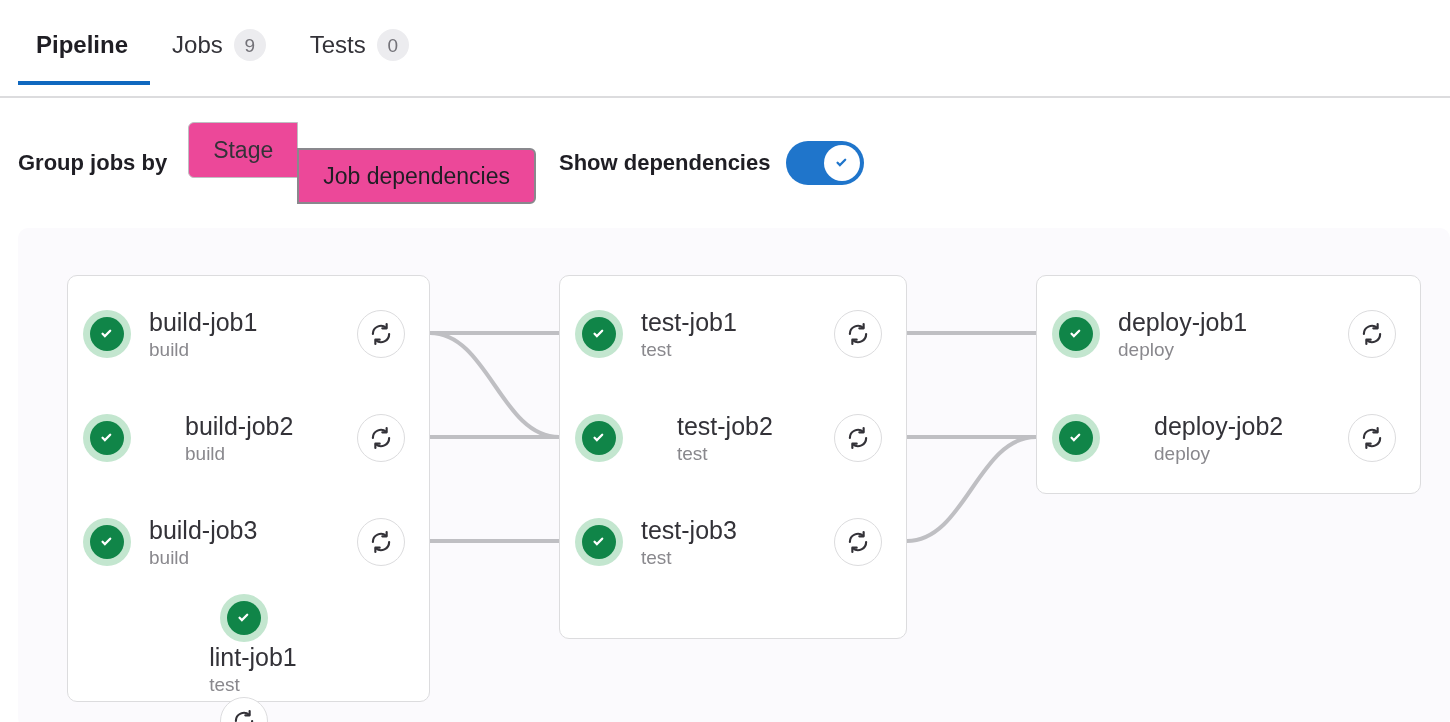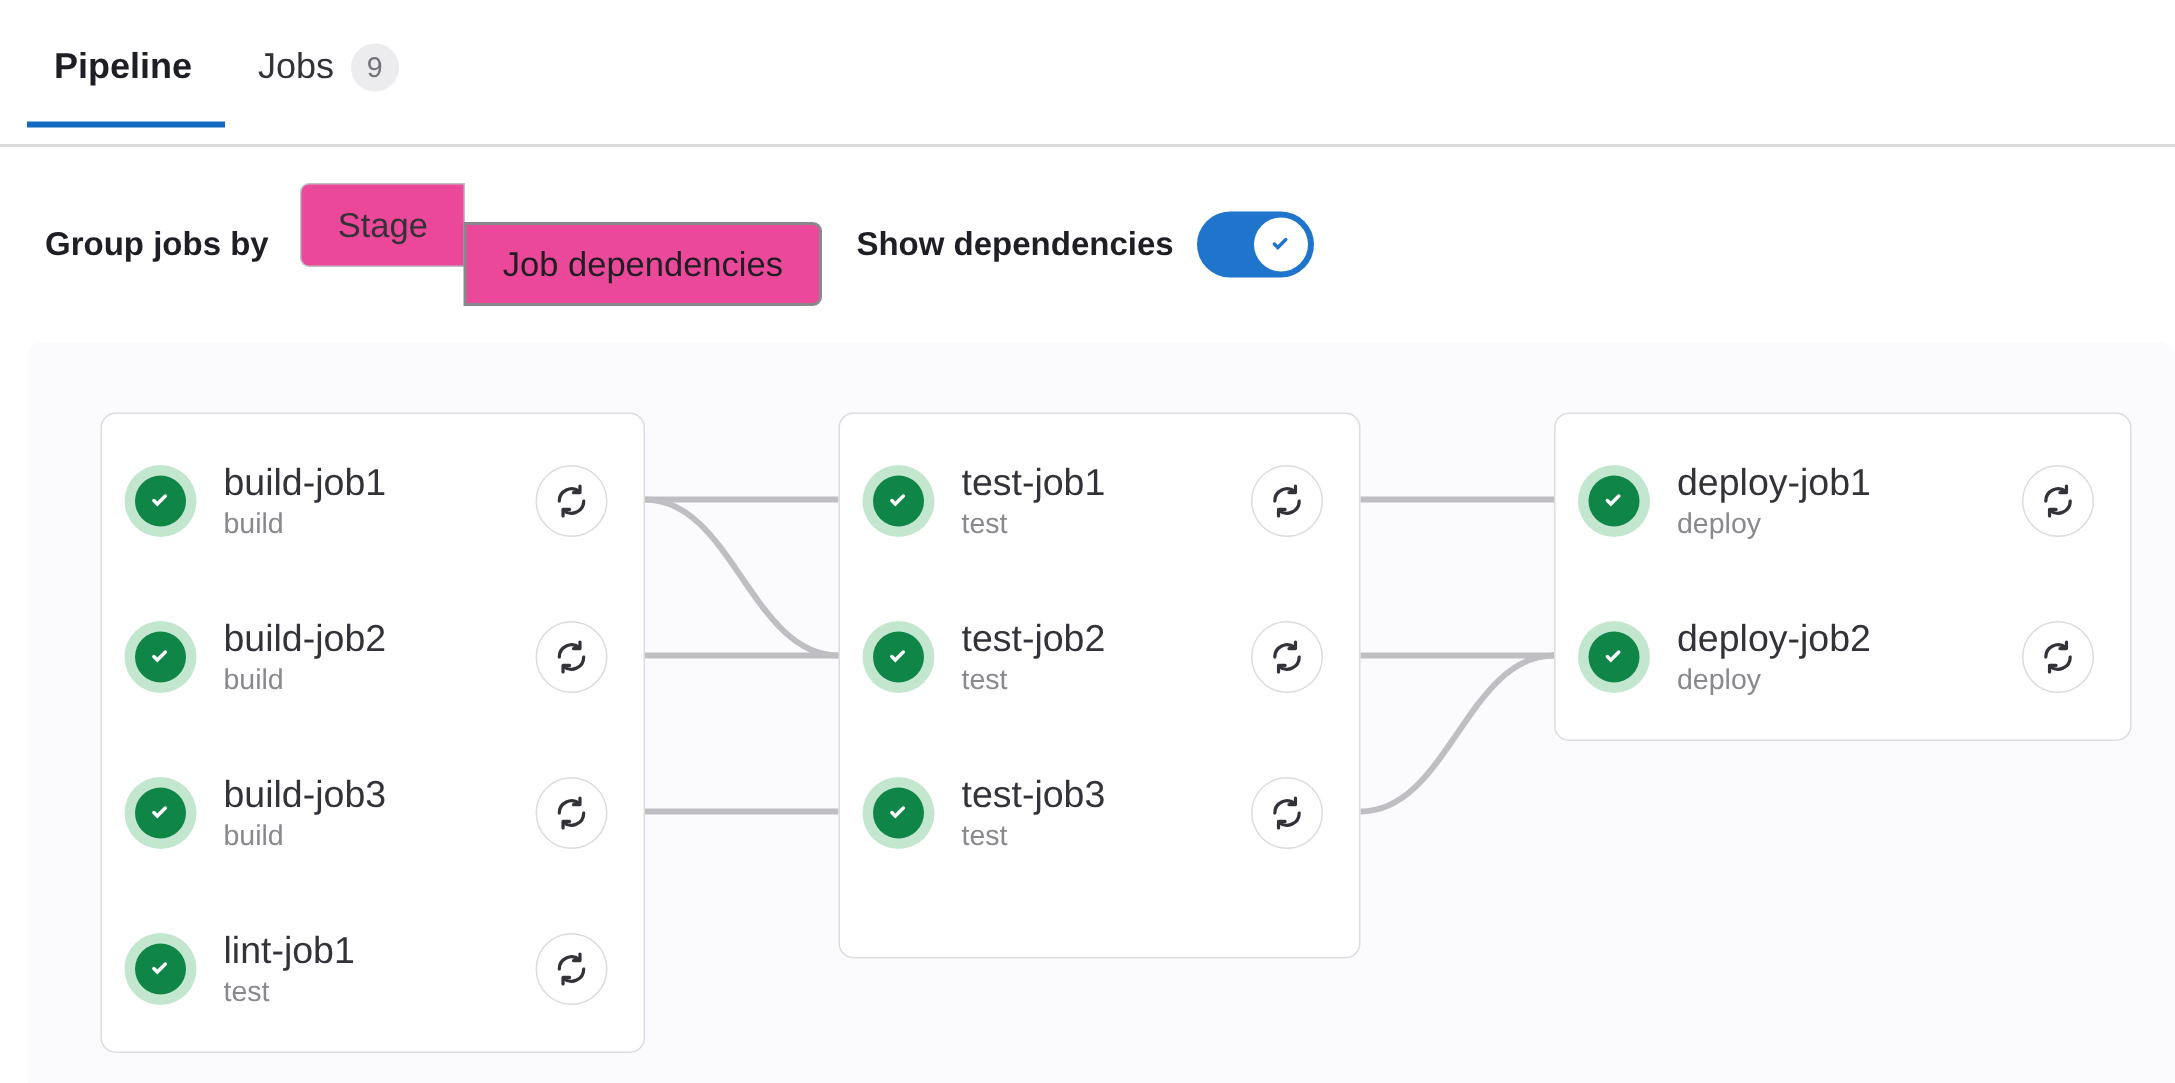--- a/index.html
+++ b/index.html
@@ -36,21 +36,21 @@
     color: #737278; font-size: 19px; font-weight: normal; line-height: 1;
   }
 
   
   .controls {
     position: absolute; left: 0; top: 98px; width: 1450px; height: 130px;
     display: flex; align-items: center;
   }
   .controls-label {
     font-size: 22px; font-weight: bold; color: #1f1e24;
-    margin-left: 30px; white-space: nowrap;
+    margin-left: 18px; white-space: nowrap;
   }
   .segmented {
     display: flex; margin-left: 21px; border-radius: 6px;
   }
   .seg-btn {
     height: 56px; padding: 0 24px;
     display: flex; align-items: center; justify-content: center;
     background: #ec4899; font-size: 23px; color: #333238;
     border: 1px solid #bfbfc3; cursor: pointer; white-space: nowrap;
   }
@@ -88,23 +88,23 @@
   }
   .col-build  { left: 49px;   top: 47px;  width: 363px; height: 427px; }
   .col-test   { left: 541px;  top: 47px;  width: 348px; height: 364px; }
   .col-deploy { left: 1018px; top: 47px;  width: 385px; height: 219px; }
 
   .job-row {
     position: absolute; left: 0; width: 100%; height: 104px;
     display: flex; align-items: center; padding: 0 24px 0 15px;
   }
   .job-row.r0 { top: 6px; }
-  .job-row.r1 { top: 110px; }
+  .job-row.r1 { top: 110px; gap: 36px; }
   .job-row.r2 { top: 214px; }
-  .job-row.r3 { top: 318px; }
+  .job-row.r3 { top: 318px; flex-direction: column; }
 
   .status-icon {
     width: 48px; height: 48px; border-radius: 50%;
     background: #c3e6cf; flex: none;
     display: flex; align-items: center; justify-content: center;
   }
   .status-icon .inner {
     width: 34px; height: 34px; border-radius: 50%; background: #108548;
     display: flex; align-items: center; justify-content: center;
   }
@@ -128,20 +128,24 @@
 
     <div class="tab active">
       <span>Pipeline</span>
     </div>
 
     <div class="tab">
       <span>Jobs</span>
       <span class="tab-badge">9</span>
     </div>
 
+    <div class="tab">
+      <span>Tests</span>
+      <span class="tab-badge">0</span>
+    </div>
 
   </div>
 </div>
 
 <div class="controls">
 
   <span class="controls-label">Group jobs by</span>
 
   <div class="segmented">
     <div class="seg-btn">Stage</div>

